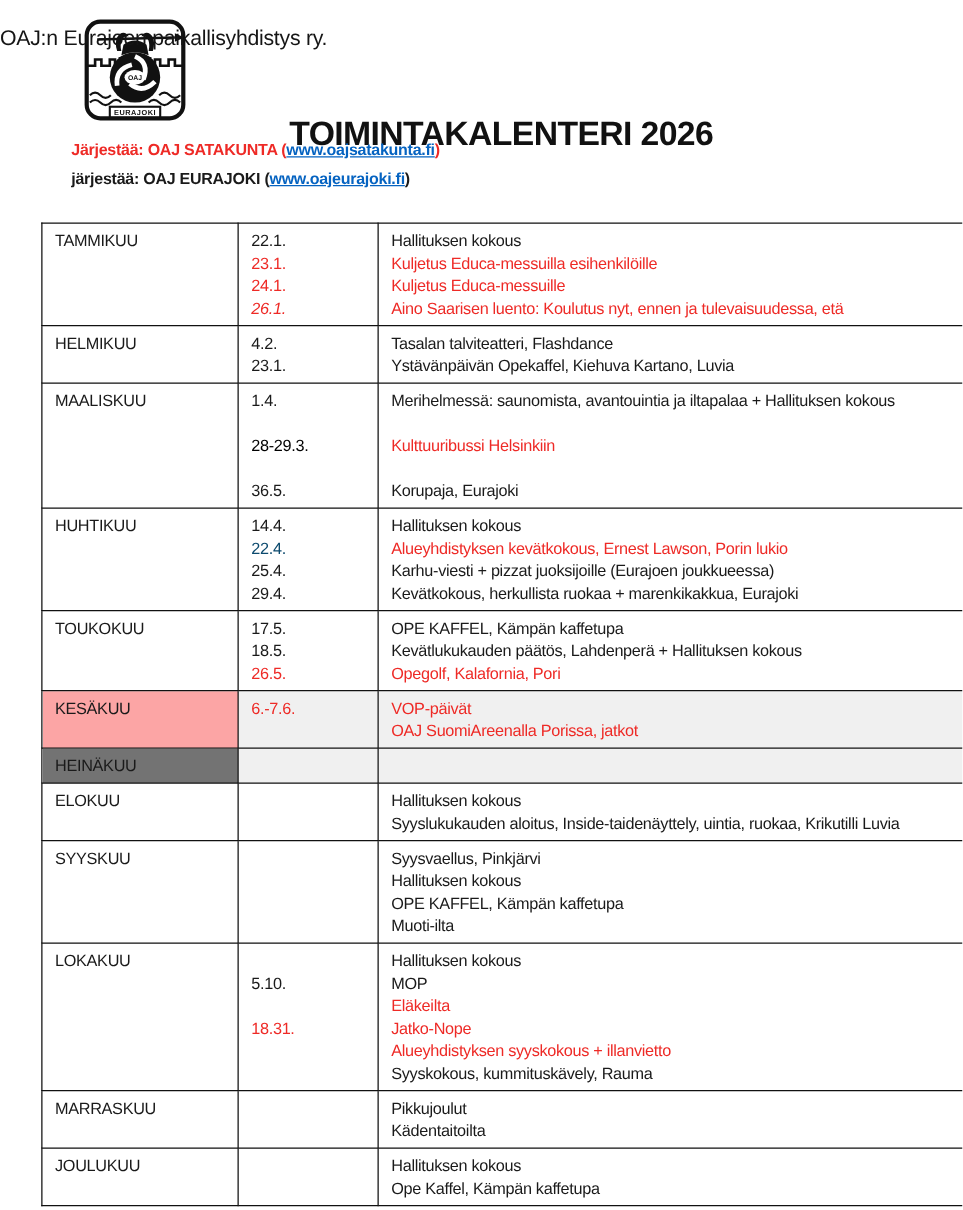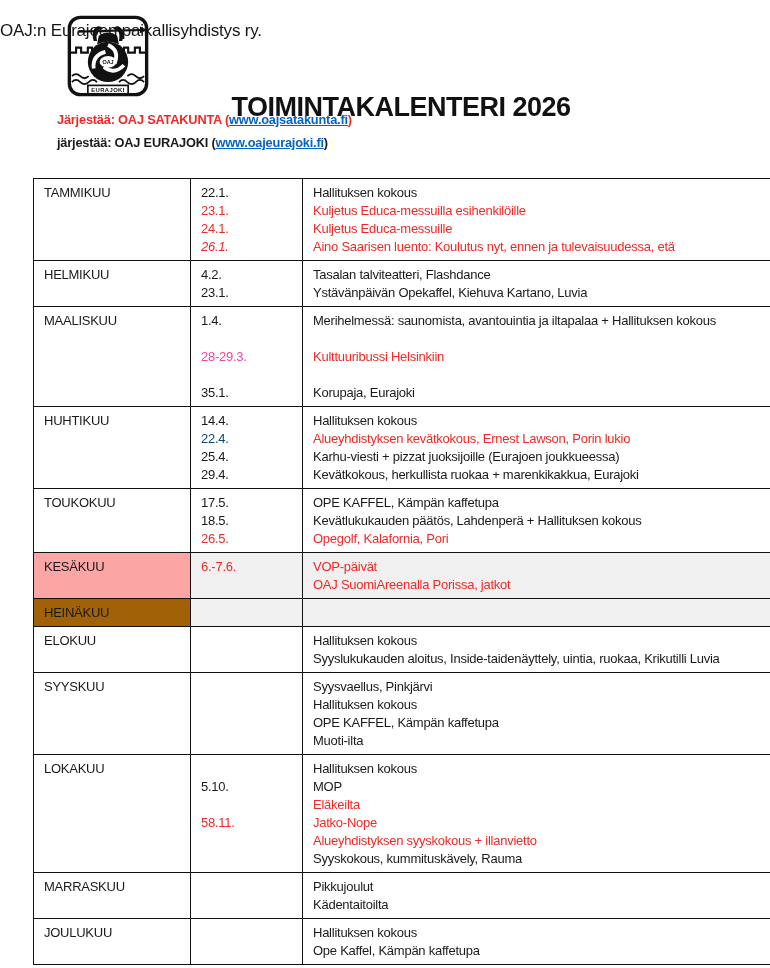--- a/index.html
+++ b/index.html
@@ -128,23 +128,23 @@
             <div class="line">Ystävänpäivän Opekaffel, Kiehuva Kartano, Luvia</div>
           </td>
         </tr>
         <tr>
           <td class="col-month">
             <div class="line month-label">MAALISKUU</div>
           </td>
           <td class="col-date">
             <div class="line">1.4.</div>
             <div class="line">&nbsp;</div>
-            <div class="line" style="color: #ec4899;">28-29.3.</div>
-            <div class="line">&nbsp;</div>
-            <div class="line">35.1.</div>
+            <div class="line" style="color: #000000;">28-29.3.</div>
+            <div class="line">&nbsp;</div>
+            <div class="line">36.5.</div>
           </td>
           <td class="col-event">
             <div class="line">Merihelmessä: saunomista,  avantouintia ja iltapalaa + Hallituksen kokous</div>
             <div class="line">&nbsp;</div>
             <div class="line" style="color: rgb(238, 42, 38);">Kulttuuribussi Helsinkiin</div>
             <div class="line">&nbsp;</div>
             <div class="line">Korupaja, Eurajoki</div>
           </td>
         </tr>
         <tr>
@@ -186,21 +186,21 @@
           <td class="col-date" style="background: rgb(240, 240, 240);">
             <div class="line" style="color: rgb(238, 42, 38);">6.-7.6.</div>
             <div class="line">&nbsp;</div>
           </td>
           <td class="col-event" style="background: rgb(240, 240, 240);">
             <div class="line" style="color: rgb(238, 42, 38);">VOP-päivät</div>
             <div class="line" style="color: rgb(238, 42, 38);">OAJ SuomiAreenalla Porissa, jatkot</div>
           </td>
         </tr>
         <tr class="shaded">
-          <td class="col-month" style="background: #a16207;">
+          <td class="col-month" style="background: #737373;">
             <div class="line month-label">HEINÄKUU</div>
           </td>
           <td class="col-date" style="background: rgb(240, 240, 240);">
             <div class="line">&nbsp;</div>
           </td>
           <td class="col-event" style="background: rgb(240, 240, 240);">
             <div class="line">&nbsp;</div>
           </td>
         </tr>
         <tr>
@@ -234,21 +234,21 @@
           </td>
         </tr>
         <tr>
           <td class="col-month">
             <div class="line month-label">LOKAKUU</div>
           </td>
           <td class="col-date">
             <div class="line">&nbsp;</div>
             <div class="line">5.10.</div>
             <div class="line">&nbsp;</div>
-            <div class="line" style="color: rgb(238, 42, 38);">58.11.</div>
+            <div class="line" style="color: rgb(238, 42, 38);">18.31.</div>
             <div class="line">&nbsp;</div>
             <div class="line">&nbsp;</div>
           </td>
           <td class="col-event">
             <div class="line">Hallituksen kokous</div>
             <div class="line">MOP</div>
             <div class="line" style="color: rgb(238, 42, 38);">Eläkeilta</div>
             <div class="line" style="color: rgb(238, 42, 38);">Jatko-Nope</div>
             <div class="line" style="color: rgb(238, 42, 38);">Alueyhdistyksen syyskokous + illanvietto</div>
             <div class="line">Syyskokous, kummituskävely, Rauma</div>

